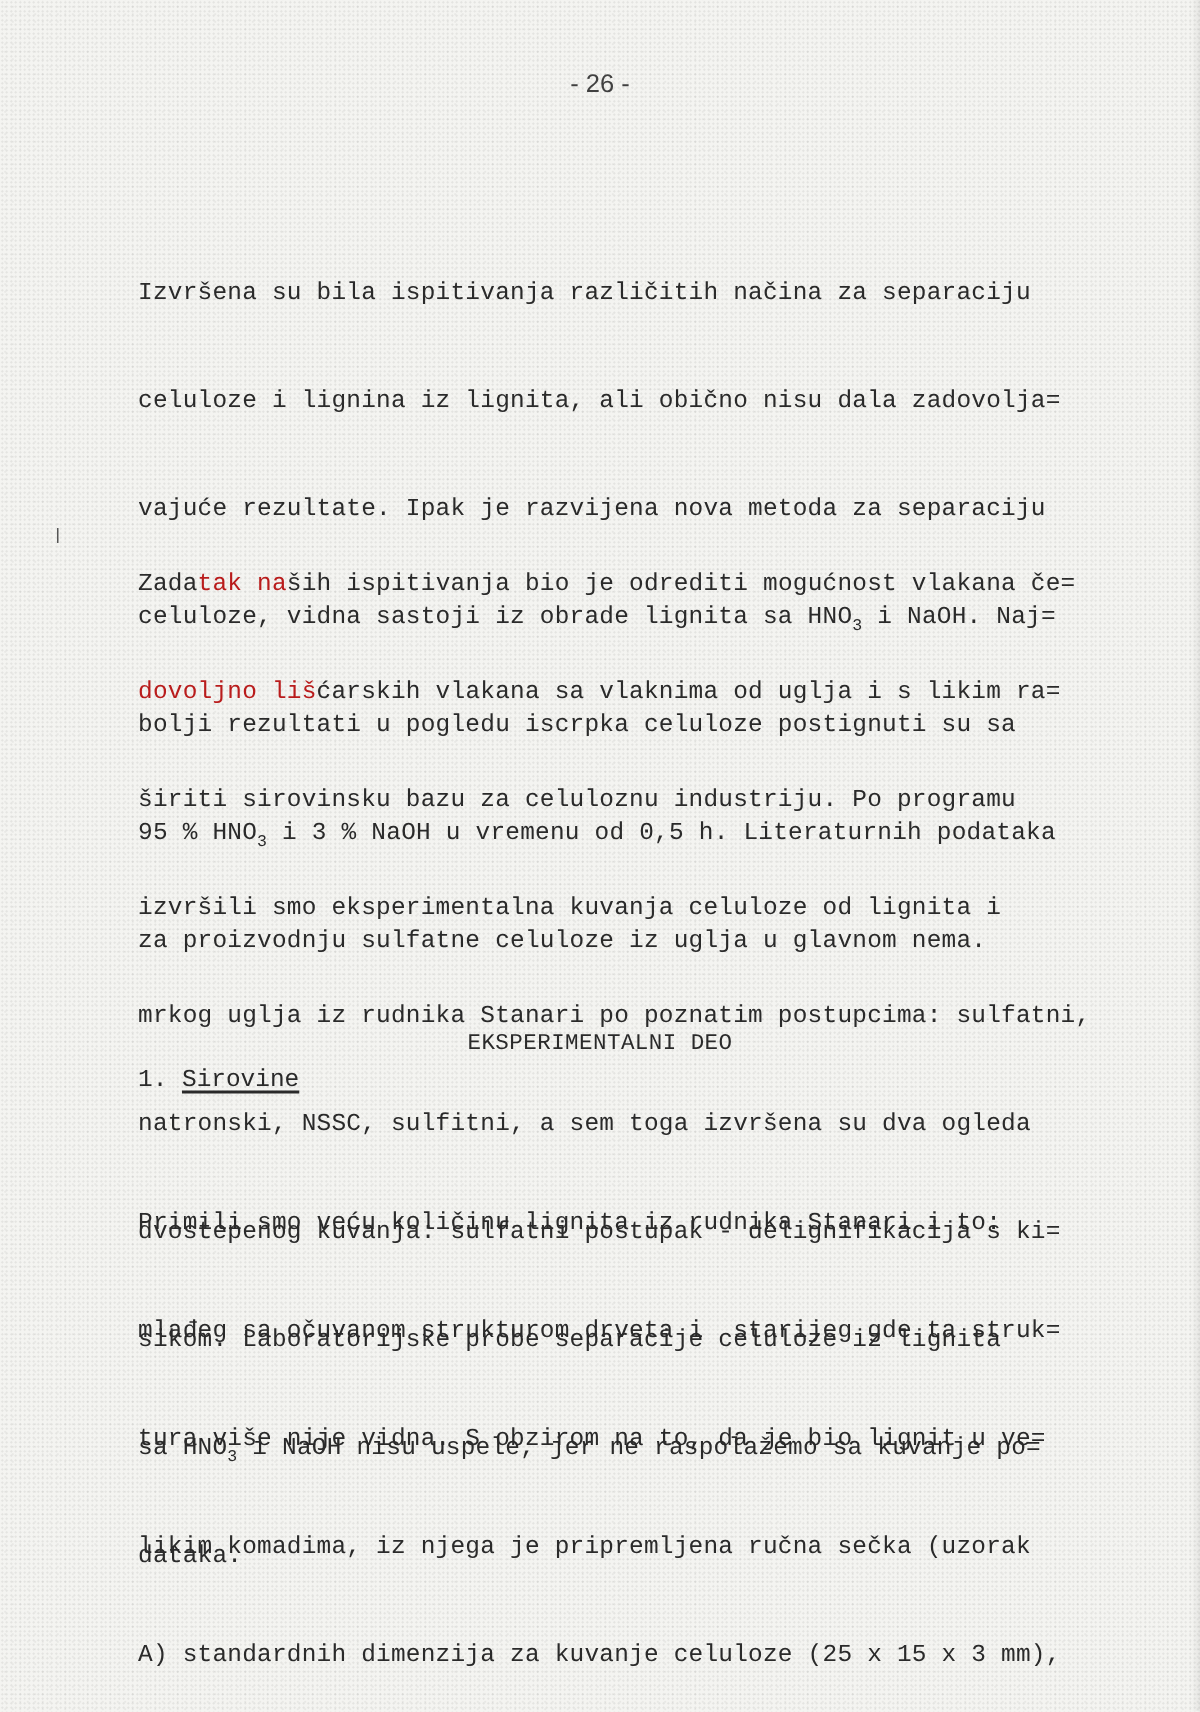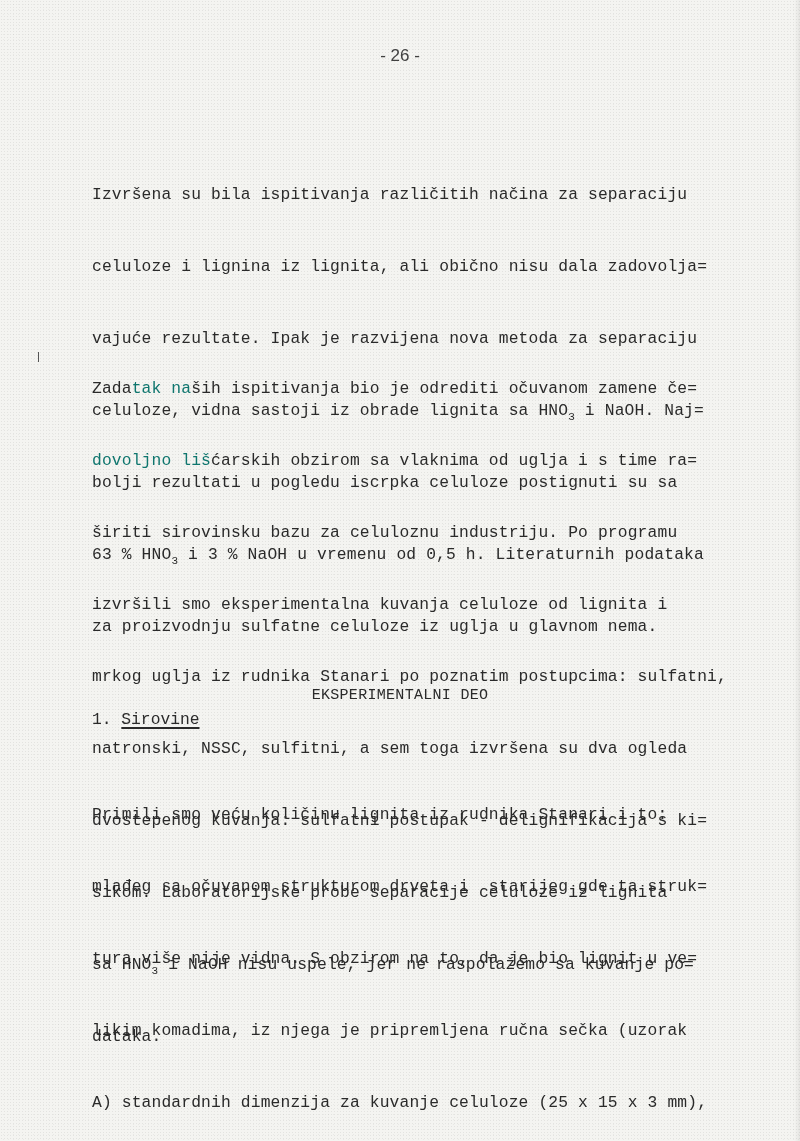--- a/index.html
+++ b/index.html
@@ -32,21 +32,21 @@
   .heading {
     position: absolute; top: 667px; left: 0; width: 800px;
     text-align: center; font-size: 15px; letter-spacing: 0.3px;
     text-underline-offset: 3px; margin-top: 20px;
   }
   .subheading {
     position: absolute; top: 710px; left: 92px; font-size: 16.3px; text-align: right;
   }
   .subheading .ul { text-decoration: underline; text-decoration-thickness: 2px; text-underline-offset: 3px; }
   .p3 { top: 755px; }
-  .faded { color: #0f766e; }
+  .faded { color: #b91c1c; }
   .margin-mark {
     position: absolute; left: 38px; top: 352px; width: 1px; height: 10px; background: #555;
   }
   .right-edge {
     position: absolute; right: 0; top: 0; width: 6px; height: 1141px;
     background: linear-gradient(to right, rgba(0,0,0,0), rgba(0,0,0,0.06));
   }
 </style>
 </head>
 <body>
@@ -54,27 +54,27 @@
 <div class="page-number">- 26 -</div>
 
 <div class="margin-mark"></div>
 
 <div class="para p1">
   <span class="line">Izvršena su bila ispitivanja različitih načina za separaciju</span>
   <span class="line">celuloze i lignina iz lignita, ali obično nisu dala zadovolja=</span>
   <span class="line">vajuće rezultate. Ipak je razvijena nova metoda za separaciju</span>
   <span class="line"><span>celuloze, vidna sastoji iz obrade lignita sa HNO</span><sub>3</sub><span> i NaOH. Naj=</span></span>
   <span class="line">bolji rezultati u pogledu iscrpka celuloze postignuti su sa</span>
-  <span class="line"><span>63 % HNO</span><sub>3</sub><span> i 3 % NaOH u vremenu od 0,5 h. Literaturnih podataka</span></span>
+  <span class="line"><span>95 % HNO</span><sub>3</sub><span> i 3 % NaOH u vremenu od 0,5 h. Literaturnih podataka</span></span>
   <span class="line">za proizvodnju sulfatne celuloze iz uglja u glavnom nema.</span>
 </div>
 
 <div class="para p2">
-  <span class="line"><span>Zada</span><span class="faded">tak</span><span class="faded"> na</span><span>ših ispitivanja bio je odrediti očuvanom zamene če=</span></span>
-  <span class="line"><span class="faded">dovoljno liš</span><span>ćarskih obzirom sa vlaknima od uglja i s time ra=</span></span>
+  <span class="line"><span>Zada</span><span class="faded">tak</span><span class="faded"> na</span><span>ših ispitivanja bio je odrediti mogućnost vlakana če=</span></span>
+  <span class="line"><span class="faded">dovoljno liš</span><span>ćarskih vlakana sa vlaknima od uglja i s likim ra=</span></span>
   <span class="line">širiti sirovinsku bazu za celuloznu industriju. Po programu</span>
   <span class="line">izvršili smo eksperimentalna kuvanja celuloze od lignita i</span>
   <span class="line">mrkog uglja iz rudnika Stanari po poznatim postupcima: sulfatni,</span>
   <span class="line">natronski, NSSC, sulfitni, a sem toga izvršena su dva ogleda</span>
   <span class="line">dvostepenog kuvanja: sulfatni postupak - delignifikacija s ki=</span>
   <span class="line">sikom. Laboratorijske probe separacije celuloze iz lignita</span>
   <span class="line"><span>sa HNO</span><sub>3</sub><span> i NaOH nisu uspele, jer ne raspolažemo sa kuvanje po=</span></span>
   <span class="line">dataka.</span>
 </div>
 

